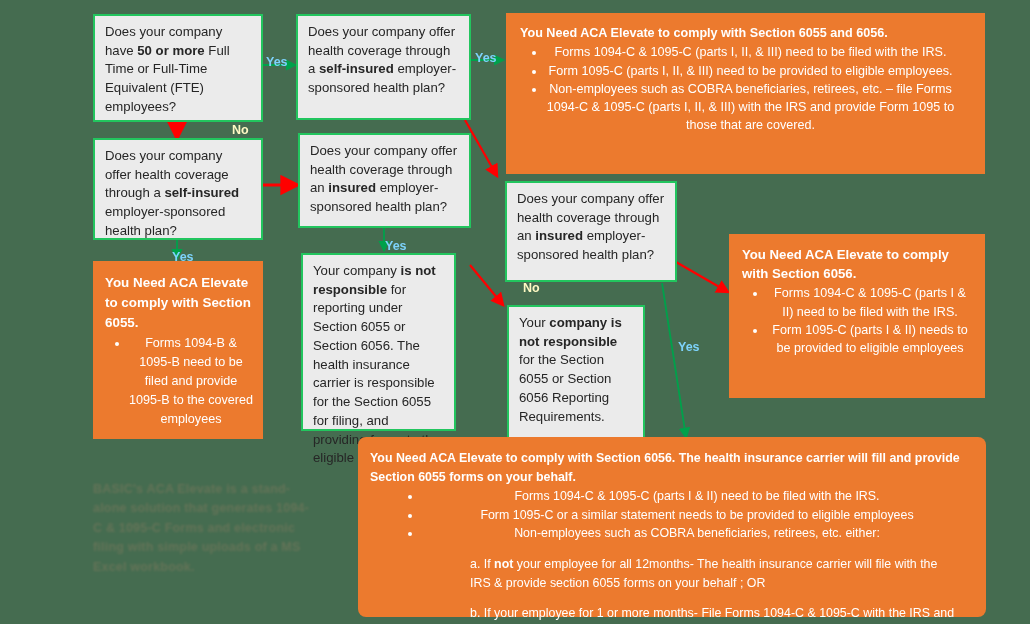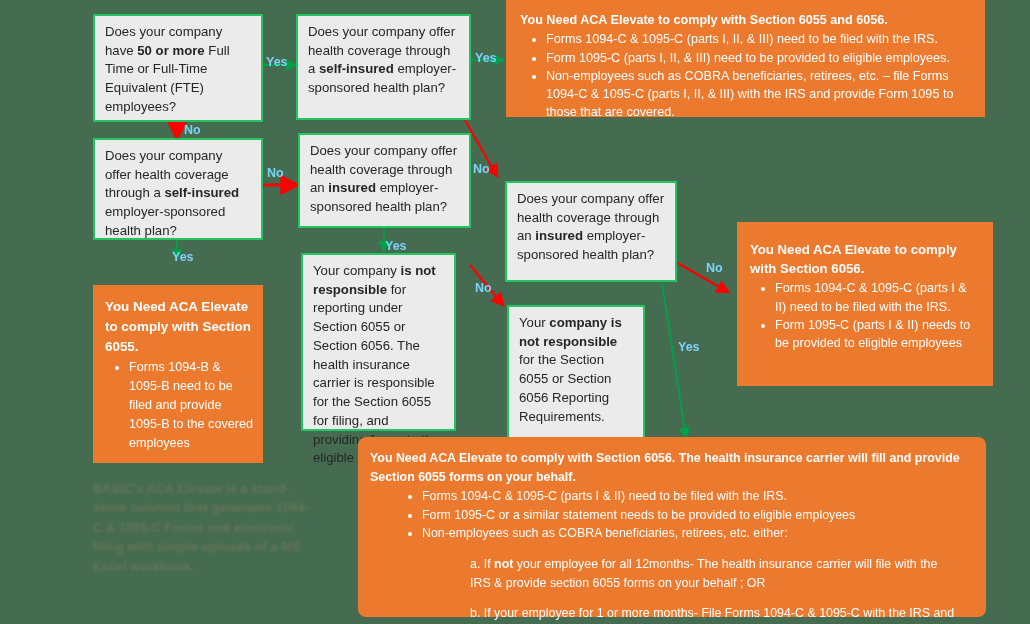--- a/index.html
+++ b/index.html
@@ -35,42 +35,42 @@
   }
   .orange .hd {
     font-weight: bold;
     margin: 0 0 1px 0;
   }
   .orange ul {
     margin: 0;
     padding-left: 26px;
     list-style: disc;
   }
-  .orange li { margin: 0 0 0 0; }
+  .orange li { margin: 0 0 0 0; text-align: center; }
   .orange .sub { margin: 12px; padding-left: 26px; }
   b, strong { font-weight: bold; }
 
   
   svg.links {
     position: absolute;
     left: 0; top: 0;
     width: 1030px;
     height: 624px;
     overflow: visible;
     pointer-events: none;
   }
   .lbl {
     position: absolute;
     font-weight: bold;
     font-size: 12.5px;
     line-height: 1;
     white-space: nowrap;
   }
   .lbl.yes { color: #7dd3fc; margin-top: 8px; }
-  .lbl.no  { color: #7dd3fc; }
+  .lbl.no  { color: #fef9c3; margin-left: 48px; }
 
   .watermark {
     position: absolute;
     color: #7d7a5e;
     opacity: .55;
     font-size: 12.5px;
     line-height: 1.55;
     font-weight: bold;
     filter: blur(1.1px);
     letter-spacing: .2px;
@@ -144,37 +144,37 @@
   </div>
 
   <div class="node" style="left:301px; top:253px; width:155px; height:178px;">
     <p><span>Your company </span><b>is not responsible</b><span> for reporting under Section 6055 or Section 6056. The health insurance carrier is responsible for the Section 6055 for filing, and providing forms to the eligible employees.</span></p>
   </div>
 
   <div class="node" style="left:507px; top:305px; width:138px; height:144px;">
     <p><span>Your </span><b>company is not responsible</b><span> for the Section 6055 or Section 6056 Reporting Requirements.</span></p>
   </div>
 
-  <div class="orange" style="left:506px; top:0; width:479px; height:117px; padding:11px 30px 10px 14px; font-size:12.6px; line-height:1.45;">
+  <div class="orange" style="left:506px; top:13px; width:479px; height:161px; padding:11px 30px 10px 14px; font-size:12.6px; line-height:1.45;">
     <div class="hd">You Need ACA Elevate to comply with Section 6055 and 6056.</div>
     <ul>
       <li>Forms 1094-C &amp; 1095-C (parts I, II, &amp; III) need to be filed with the IRS.</li>
       <li>Form 1095-C (parts I, II, &amp; III) need to be provided to eligible employees.</li>
       <li>Non-employees such as COBRA beneficiaries, retirees, etc. –   file Forms 1094-C &amp; 1095-C (parts I, II, &amp; III) with the IRS and provide Form 1095 to those that are covered.</li>
     </ul>
   </div>
 
-  <div class="orange" style="left:93px; top:261px; width:170px; height:178px; padding:12px 10px 10px 12px; font-size:12.6px; line-height:1.5;margin-top:24px;">
+  <div class="orange" style="left:93px; top:261px; width:170px; height:178px; padding:12px 10px 10px 12px; font-size:12.6px; line-height:1.5;">
     <div class="hd" style="font-size:13.4px;">You Need ACA Elevate to comply with Section 6055.</div>
     <ul style="padding-left:24px;">
       <li>Forms 1094-B &amp; 1095-B need to be filed and provide 1095-B to the covered employees</li>
     </ul>
   </div>
 
-  <div class="orange" style="left:729px; top:222px; width:256px; height:164px; padding:18px 12px 10px 13px; font-size:12.6px; line-height:1.45;margin-left:8px;">
+  <div class="orange" style="left:729px; top:234px; width:256px; height:164px; padding:11px 12px 10px 13px; font-size:12.6px; line-height:1.45;">
     <div class="hd" style="font-size:13.2px;">You Need ACA Elevate to comply with Section 6056.</div>
     <ul style="padding-left:25px;">
       <li>Forms 1094-C &amp; 1095-C (parts I &amp; II) need to be filed with the IRS.</li>
       <li>Form 1095-C (parts I &amp; II) needs to be provided to eligible employees</li>
     </ul>
   </div>
 
   <div class="orange" style="left:358px; top:437px; width:628px; height:180px; padding:12px 14px 10px 12px; font-size:12.4px; line-height:1.5;border-radius:8px;">
     <div class="hd">You Need ACA Elevate to comply with Section 6056. The health insurance carrier will fill and provide Section 6055 forms on your behalf.</div>
     <ul style="padding-left:52px;">

